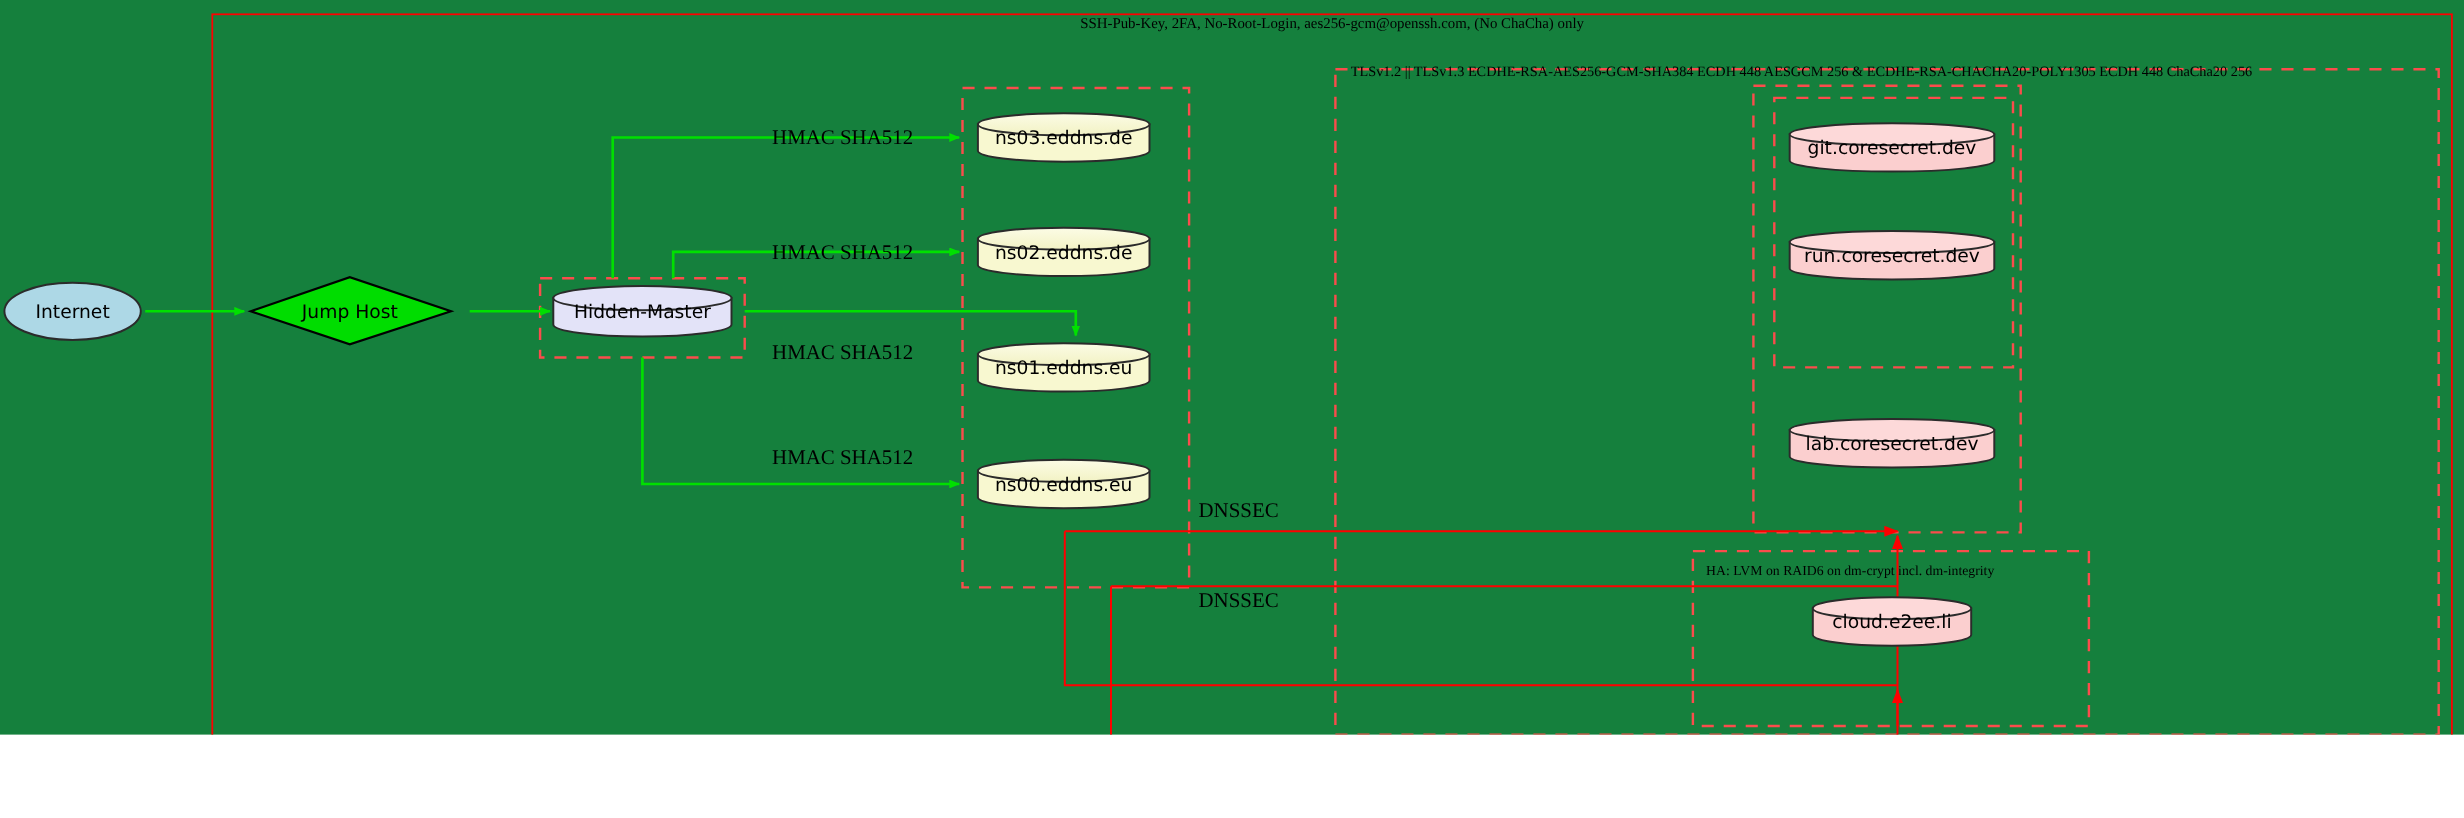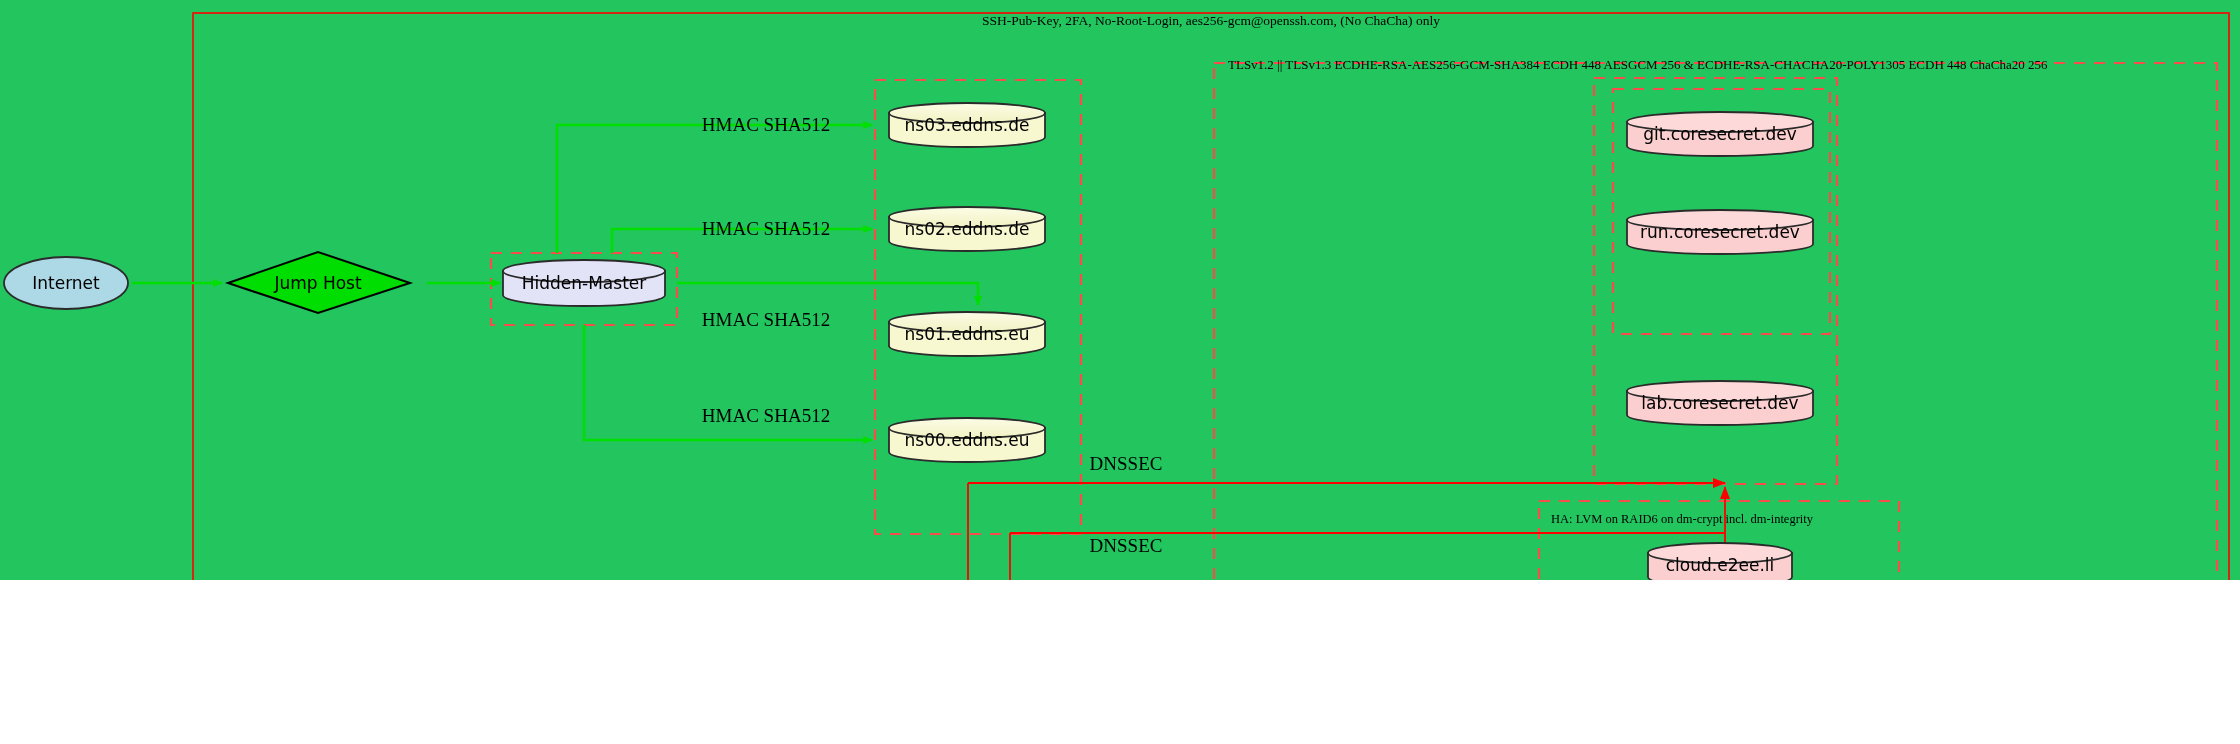--- a/index.html
+++ b/index.html
@@ -1,17 +1,17 @@
 <!DOCTYPE html>
 <html><head>
 <meta charset="utf-8">
 <style>
   html,body{margin:0;padding:0;background:#ffffff;}
   body{font-family:"Liberation Sans",sans-serif;}
-  #canvas{position:relative;width:2240px;height:580px;background:#22c55e;overflow:hidden;}
+  #canvas{position:relative;width:2240px;height:668px;background:#15803d;overflow:hidden;}
   svg{display:block;}
   .serif-lbl{font-family:"Liberation Serif",serif;}
   .sans-lbl{font-family:"DejaVu Sans",sans-serif;}
 </style>
 </head>
 <body>
 
 <div id="canvas">
 <svg width="2240" height="744" viewBox="0 0 2240 744" xmlns="http://www.w3.org/2000/svg">
   <defs>

